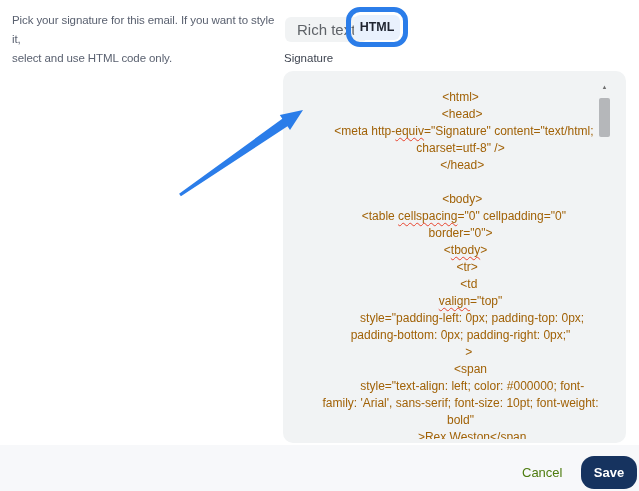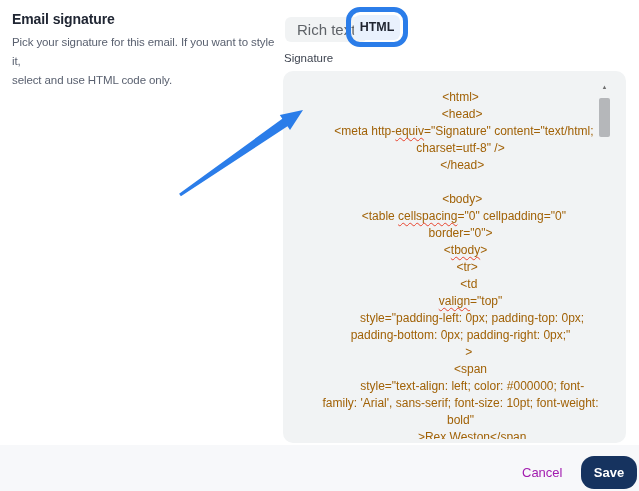--- a/index.html
+++ b/index.html
@@ -39,32 +39,31 @@
   .scroll-thumb { position:absolute; top:27px; right:16px; width:11px; height:39px;
     background:var(--scrollbar_thumb,#b5b7ba); border-radius:2px; cursor:grab; }
 
   
   .annotation-arrow { position:absolute; left:170px; top:98px; width:145px; height:110px;
     color:var(--annotation_blue,#2b7de9); pointer-events:none; }
 
   
   .footer { position:absolute; left:0; top:445px; width:639px; height:46px; background:var(--footer_bg,#f7f8fa); }
   .cancel-button { position:absolute; left:516px; top:463px; border:none; background:none;
-    font-size:13px; color:#a21caf; font-family:inherit; padding:2px 6px; cursor:pointer; }
+    font-size:13px; color:#4d7c0f; font-family:inherit; padding:2px 6px; cursor:pointer; }
   .save-button { position:absolute; left:581px; top:456px; width:56px; height:33px;
     border:none; border-radius:13px; background:var(--save_navy,#16335f); color:#ffffff;
     font-size:13px; font-weight:600; font-family:inherit; cursor:pointer; }
 </style>
 </head>
 <body>
 
 <div class="screen">
 
   <div class="left-col">
-    <div class="page-title">Email signature</div>
     <div class="page-desc">Pick your signature for this email. If you want to style it,
 select and use HTML code only.</div>
   </div>
 
   <button class="tab-richtext">Rich text</button>
 
   <div class="annotation-ring">
     <button class="tab-html">HTML</button>
   </div>
 

